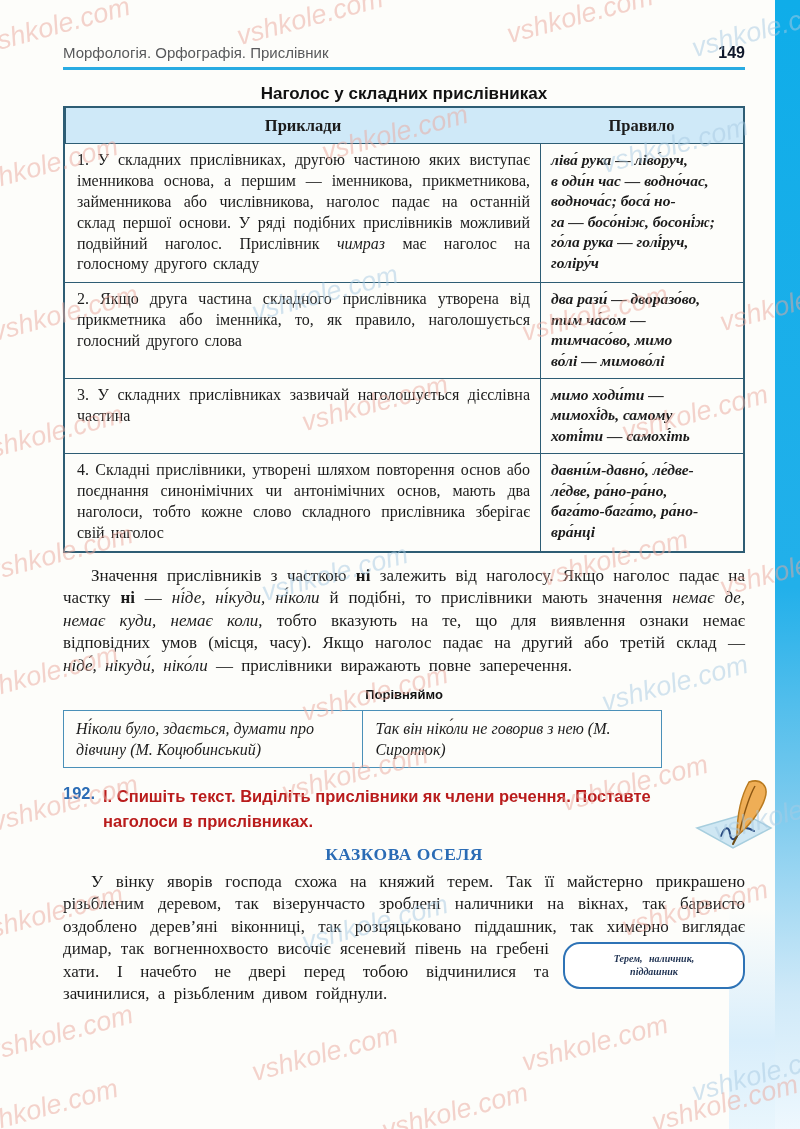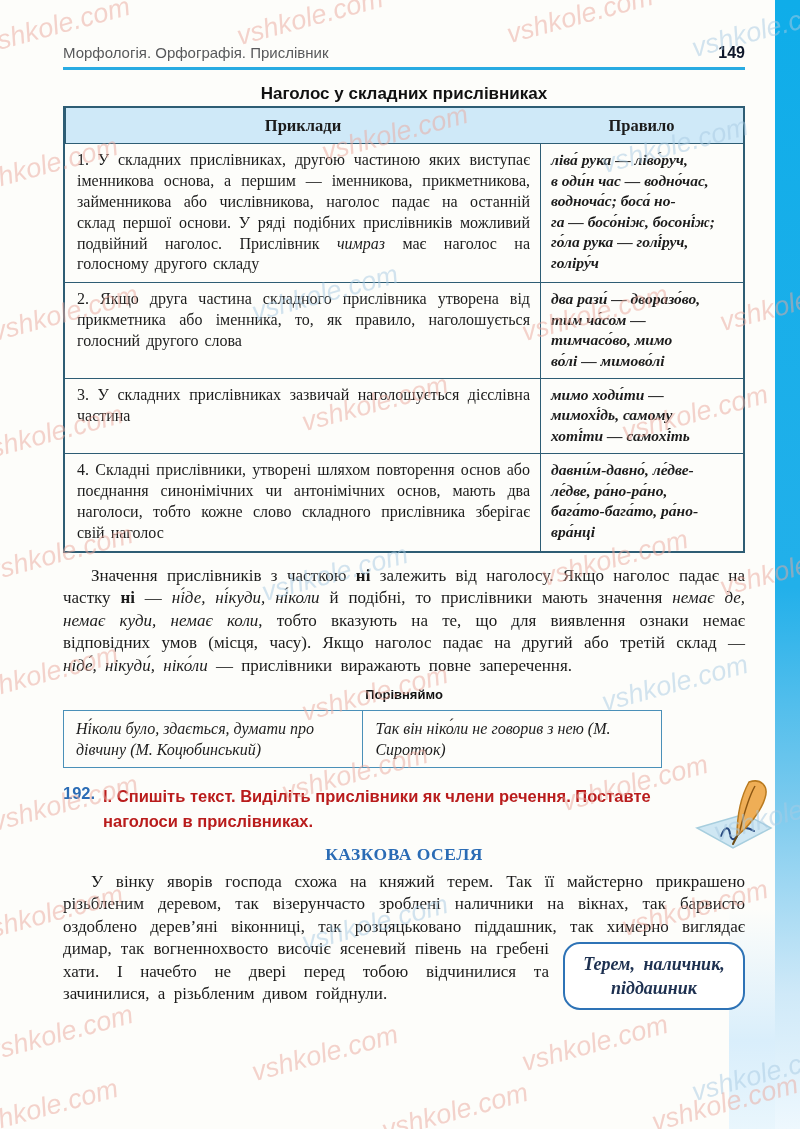--- a/index.html
+++ b/index.html
@@ -59,21 +59,21 @@
   .ex-num{font-weight:bold;font-size:16.5px;color:var(--blue);}
   .ex-text{font-weight:bold;font-size:16.5px;line-height:1.5;color:#b91c1c;padding-right:70px;}
   .quill{position:absolute;right:-36px;top:-6px;}
 
   .story-title{font-weight:bold;font-size:17.5px;letter-spacing:.5px;text-align:center;
     color:var(--blue);margin:10px 0 6px;}
 
   .sidebox-spacer{float:right;width:0;height:68px;}
   .sidebox{float:right;clear:right;width:162px;border:2px solid var(--box-border);
     border-radius:17px;padding:8px 8px;margin:3px 0 5px 14px;text-align:center;
-    font-weight:bold;font-style:italic;font-size:18px;line-height:1.35;color:#1d3050;
+    font-weight:bold;font-style:italic;font-size:10px;line-height:1.35;color:#1d3050;
     white-space:pre-line;text-indent:0;background:#fff;}
 </style>
 </head>
 <body style="--accent: #29abe2; --table-border: #2e5d74; --table-header-bg: #cfe9f8; --compare-border: #4a90b8; --blue: #2b6cb5; --box-border: #2e73b6; --text: #1c1c1c; --muted: #58595b; --wm-pink: #eba99d; --wm-blue: #a9cbe3;">
 
 <div class="page">
 
   <div class="side-strip"></div>
   <div class="corner-wash"></div>
 

